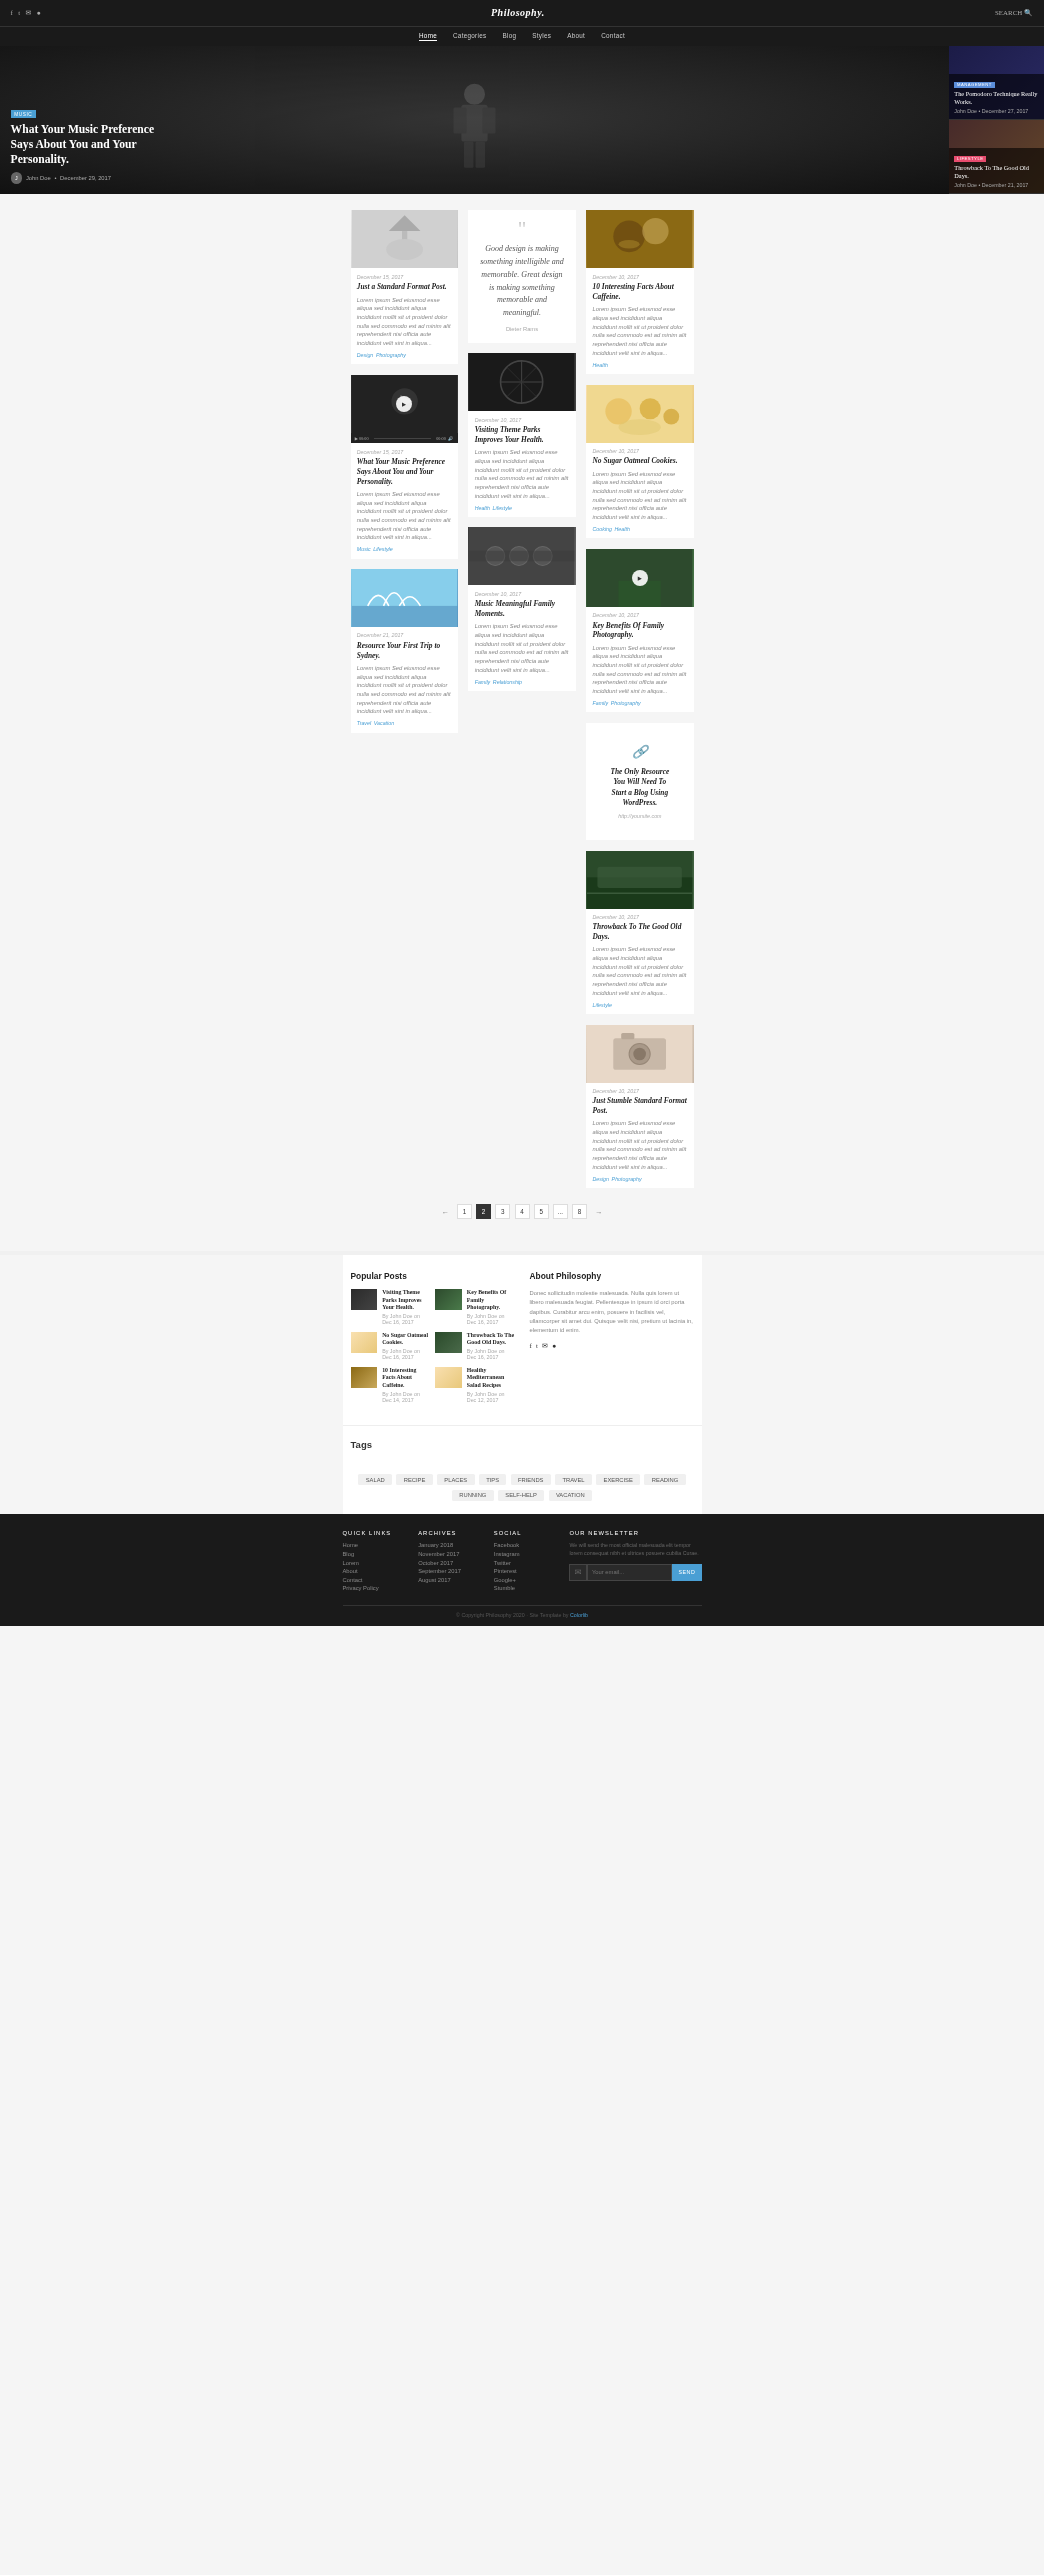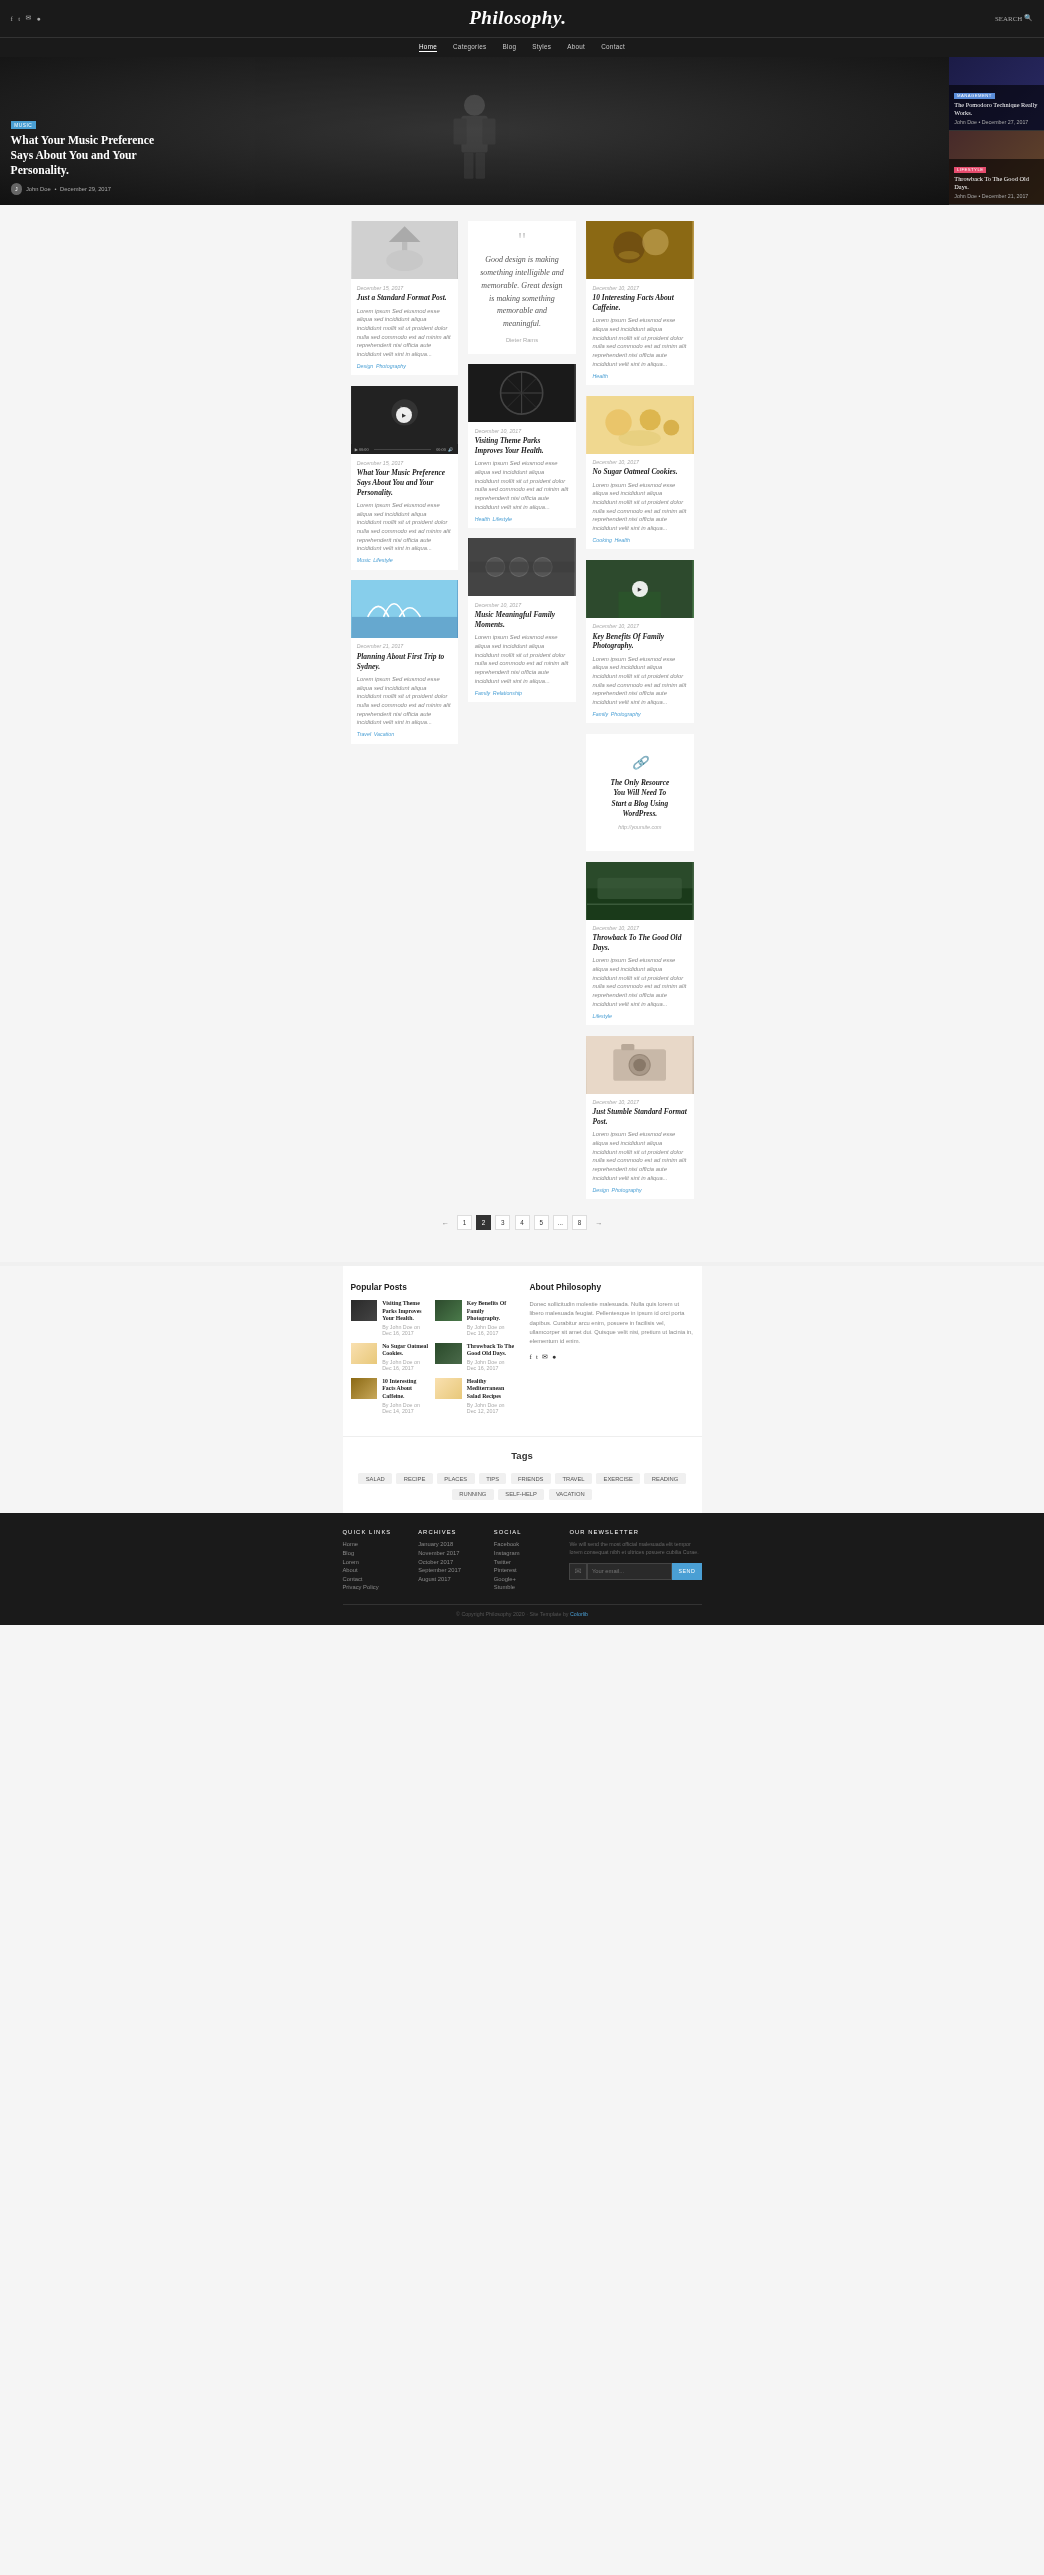--- a/index.html
+++ b/index.html
@@ -8,21 +8,21 @@
     
     .site-header {
       background: #1a1a1a;
       padding: 7.4px 10.6px;
       display: flex;
       align-items: center;
       justify-content: space-between;
     }
     .header-social { display: flex; gap: 5.3px; align-items: center; }
     .header-social a { color: #aaa; font-size: 6.9px; text-decoration: none; }
-    .site-title { color: #fff; font-size: 19px; font-weight: bold; letter-spacing: 0.5px; font-family: Georgia, serif; }
+    .site-title { color: #fff; font-size: 10px; font-weight: bold; letter-spacing: 0.5px; font-family: Georgia, serif; }
     .site-title span { font-style: italic; }
     .header-search { color: #aaa; font-size: 6.9px; display: flex; align-items: center; gap: 2.6px; cursor: pointer; }
     
     
     .site-nav {
       background: #1a1a1a;
       border-top: 0.5px solid #333;
       padding: 5.3px 0;
       display: flex;
       justify-content: center;
@@ -274,21 +274,21 @@
     .about-social a { color: #333; font-size: 6.9px; text-decoration: none; }
     
     
     .tags-section {
       background: #fff;
       padding: 13.2px 8px;
       max-width: 359px;
       margin: 0 auto;
       border-top: 0.5px solid #eee;
     }
-    .tags-title { font-size: 9.5px; font-weight: bold; text-align: center; margin-bottom: 12px; font-family: Arial, sans-serif; }
+    .tags-title { font-size: 9.5px; font-weight: bold; margin-bottom: 24px; font-family: Arial, sans-serif; }
     .tags-cloud { display: flex; flex-wrap: wrap; justify-content: center; gap: 4.2px; }
     .tag-pill {
       background: #f0f0f0;
       color: #555;
       font-size: 5.8px;
       padding: 2.6px 7.4px;
       border-radius: 1.6px;
       font-family: Arial, sans-serif;
       cursor: pointer;
     }
@@ -501,21 +501,21 @@
           <svg width="100%" height="58" viewBox="0 0 200 110">
             <rect width="200" height="110" fill="#87CEEB"></rect>
             <rect x="0" y="70" width="200" height="40" fill="#4682B4" opacity="0.5"></rect>
             <path d="M 30,70 Q 50,30 70,70" stroke="#fff" stroke-width="3" fill="none"></path>
             <path d="M 60,70 Q 80,20 100,70" stroke="#fff" stroke-width="3" fill="none"></path>
             <path d="M 90,70 Q 110,35 130,70" stroke="#fff" stroke-width="3" fill="none"></path>
           </svg>
         </div>
         <div class="post-card-body">
           <div class="post-date">December 21, 2017</div>
-          <h2 class="post-title">Planning About First Trip to Sydney.</h2>
+          <h2 class="post-title">Resource Your First Trip to Sydney.</h2>
           <p class="post-excerpt">Lorem ipsum Sed eiusmod esse aliqua sed incididunt aliqua incididunt mollit sit ut proident dolor nulla sed commodo est ad minim alit reprehenderit nisi officia aute incididunt velit sint in aliqua...</p>
           <div class="post-tags">
             <span class="post-tag">Travel</span>
             <span class="post-tag">Vacation</span>
           </div>
         </div>
       </article>
     </div>
 
     <div class="col-middle">

